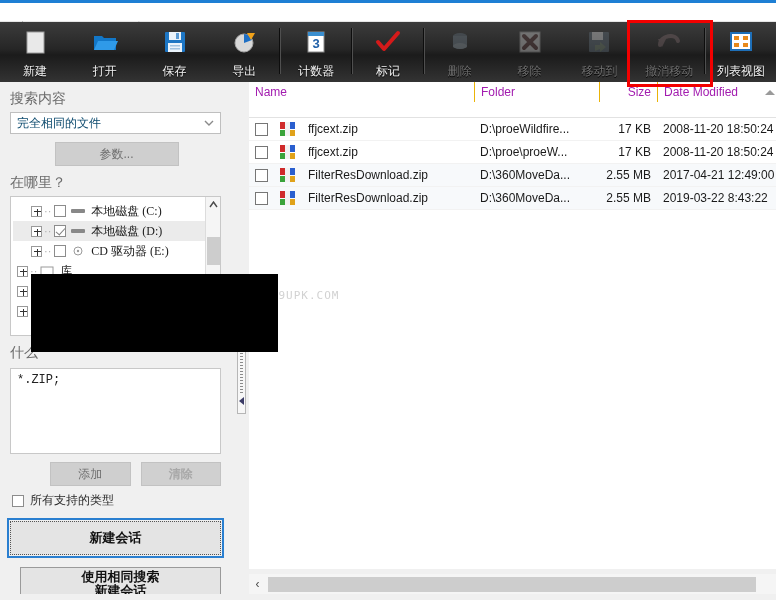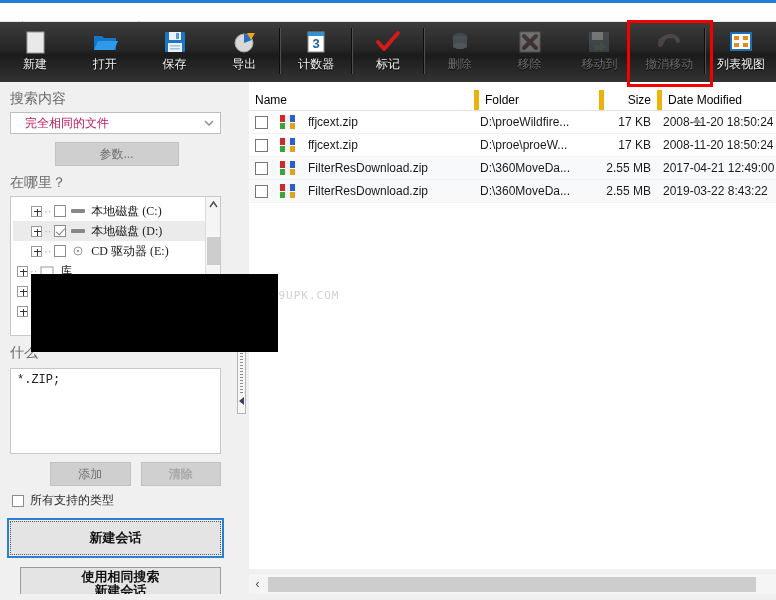--- a/index.html
+++ b/index.html
@@ -50,21 +50,21 @@
     width: 70px; height: 60px;
     display: flex; flex-direction: column;
     align-items: center; justify-content: flex-start;
     padding-top: 6px;
     cursor: default;
     position: relative;
   }
   .tb-btn .tb-label {
     font-size: 12px;
     color: #f2f2f2;
-    margin-top: 0;
+    margin-top: 7px;
     white-space: nowrap;
     text-shadow: 0 1px 1px #000;
   }
   .tb-btn.disabled .tb-label { color: #6e6e6e; text-shadow: 0 1px 0 #000; text-align: right; }
   .tb-btn.disabled .icon-wrap { opacity: 0.35; filter: grayscale(80%); }
   .icon-wrap {
     width: 28px; height: 28px;
     display: flex; align-items: center; justify-content: center;
   }
   .tb-sep {
@@ -95,22 +95,22 @@
     font-size: 14px; color: #6b6b6b;
     margin: 8px 0 4px 10px;
   }
   .combo {
     position: relative;
     margin: 0 12px 0 10px;
     height: 22px;
     background: #ffffff;
     border: 1px solid #bfbfbf;
     display: flex; align-items: center;
-    padding-left: 14px;
-    font-size: 12px; color: #be185d;
+    padding-left: 6px;
+    font-size: 12px; color: #0c4a6e;
   }
   .combo .chev {
     position: absolute; right: 5px; top: 4px;
     width: 12px; height: 12px;
   }
   .btn {
     background: #d4d0c8;
     border: 1px solid #c2c2c2;
     font-size: 12px; color: #3a3a3a;
     height: 24px;
@@ -265,28 +265,28 @@
   }
 
   
   .list-panel {
     position: absolute; left: 249px; top: 82px;
     width: 527px; height: 487px;
     background: #ffffff;
   }
   .list-header {
     display: flex;
-    height: 29px;
+    height: 36px;
     background: #ffffff;
     border-bottom: 1px solid #e2e2e2;
-    align-items: flex-end;
-    font-size: 12px; color: #000000;
+    align-items: flex-start;
+    font-size: 12px; color: #a21caf;
   }
   .hc { position: relative; height: 20px; line-height: 20px; padding-left: 6px; }
-  .hc + .hc { border-left: 5px solid #eab308; }
+  .hc + .hc { border-left: 1px solid #eab308; }
   .hc.name { width: 225px; }
   .hc.folder { width: 125px; }
   .hc.size { width: 58px; text-align: right; padding-right: 6px; padding-left: 0; }
   .hc.date { width: 119px; }
   .sort-arrow {
     display: inline-block; margin-left: 24px;
     width: 0; height: 0;
     border-left: 5px solid transparent;
     border-right: 5px solid transparent;
     border-bottom: 5px solid #9a9a9a;

